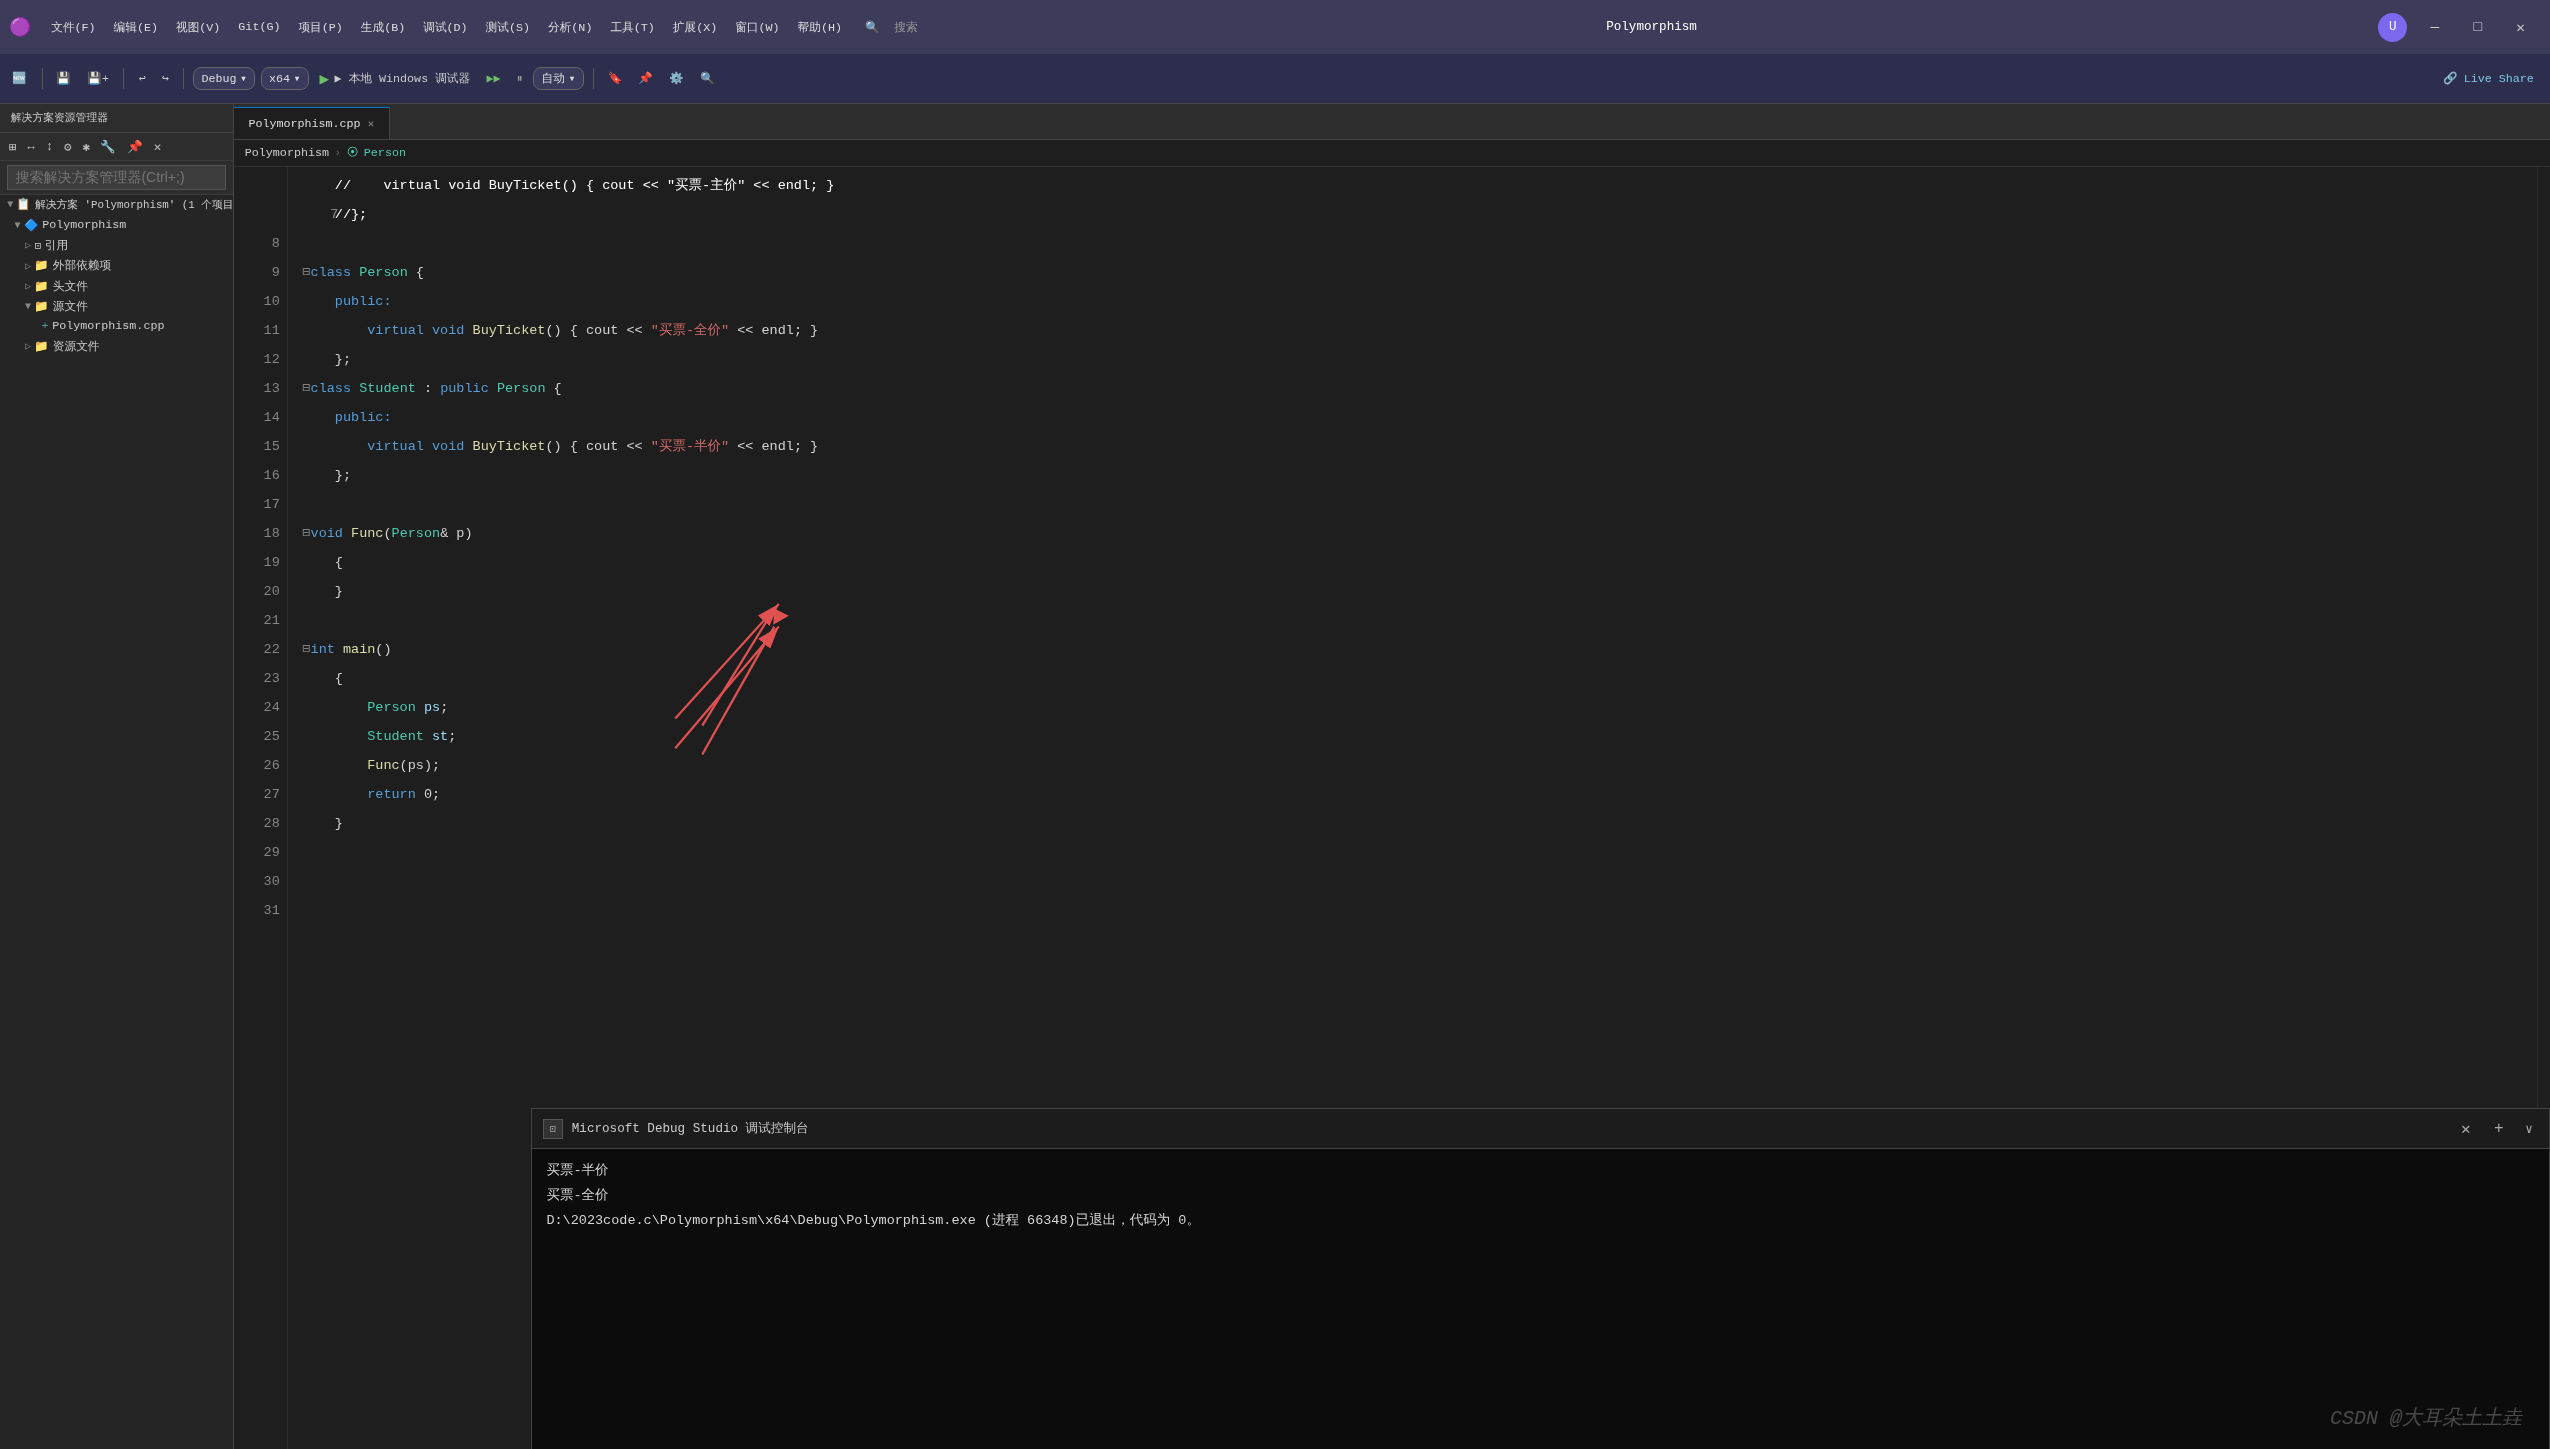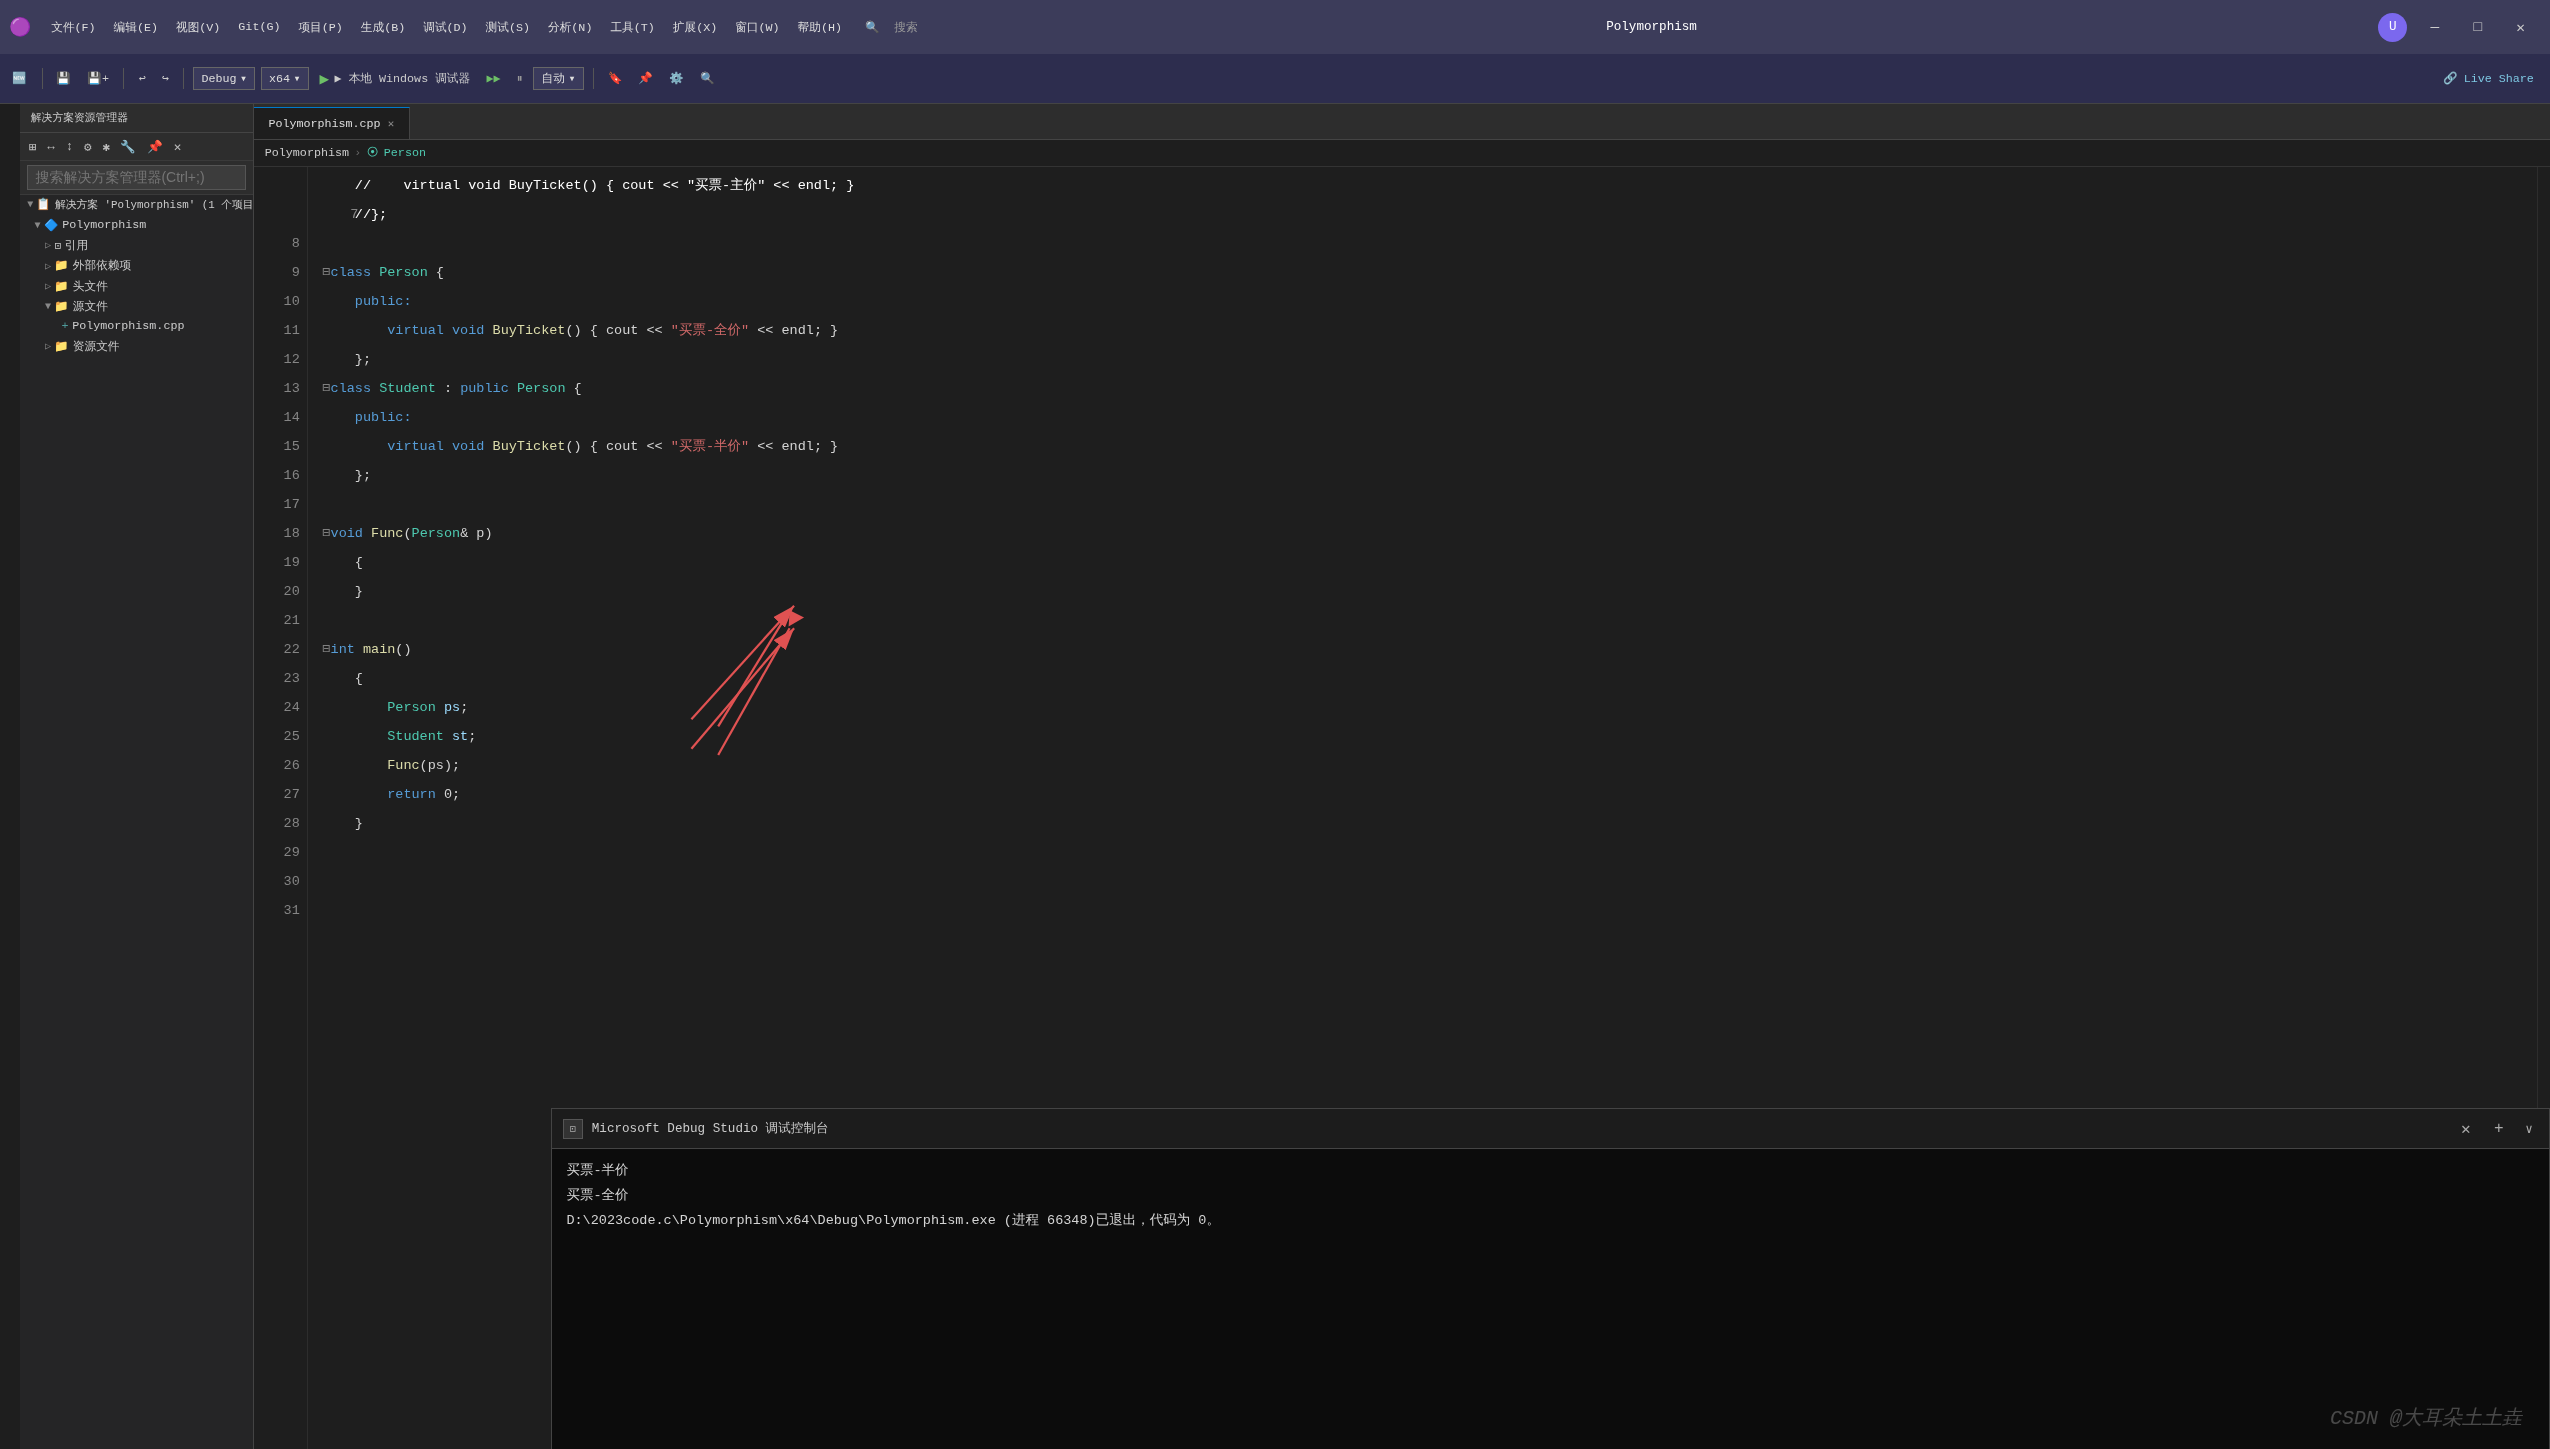--- a/index.html
+++ b/index.html
@@ -83,21 +83,21 @@
       height: 21.6px;
       background: #555;
       margin: 0 3.6px;
     }
     .tb-dropdown {
       background: #3a3a5c;
       border: 0.9px solid #666;
       color: #ddd;
       padding: 2.7px 7.2px;
       font-size: 11.7px;
-      border-radius: 0;
+      border-radius: 8px;
       display: flex;
       align-items: center;
       gap: 3.6px;
       cursor: pointer;
     }
     .tb-play-btn {
       background: transparent;
       border: none;
       color: #adf;
       font-size: 16px;
@@ -112,21 +112,20 @@
       align-items: center;
       gap: 5.4px;
       padding: 3.6px 9px;
       cursor: pointer;
     }
 
     
     #main-layout {
       display: flex;
       height: calc(1450px - 54px - 50px);
-      padding-left: 20px;
     }
 
     
     #sidebar {
       width: 234px;
       background: #252526;
       border-right: 0.9px solid #444;
       display: flex;
       flex-direction: column;
     }

